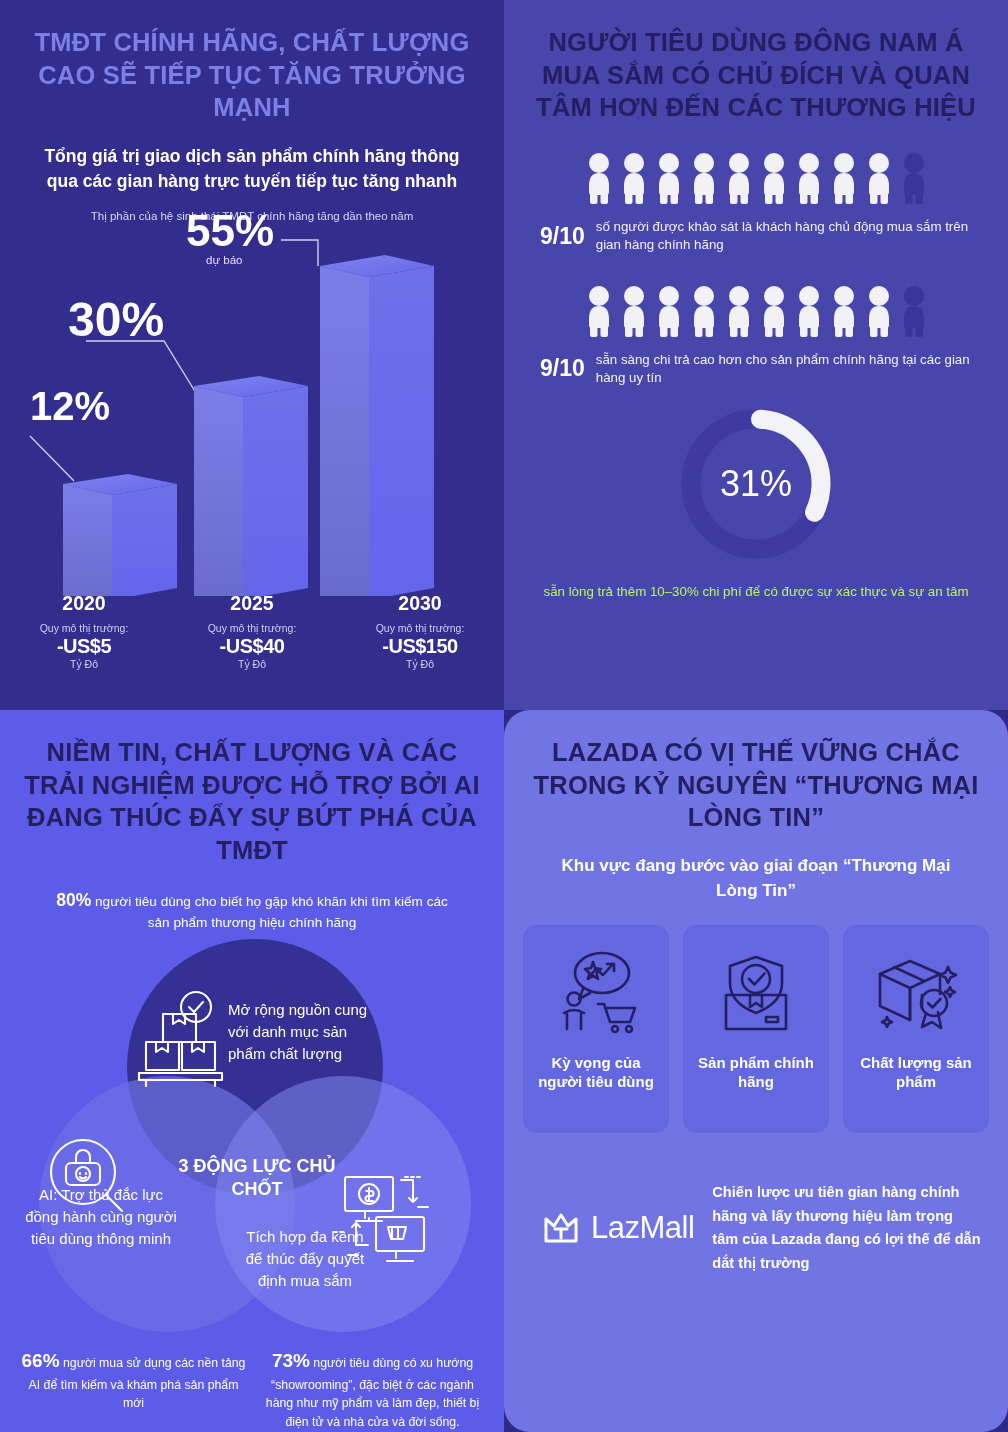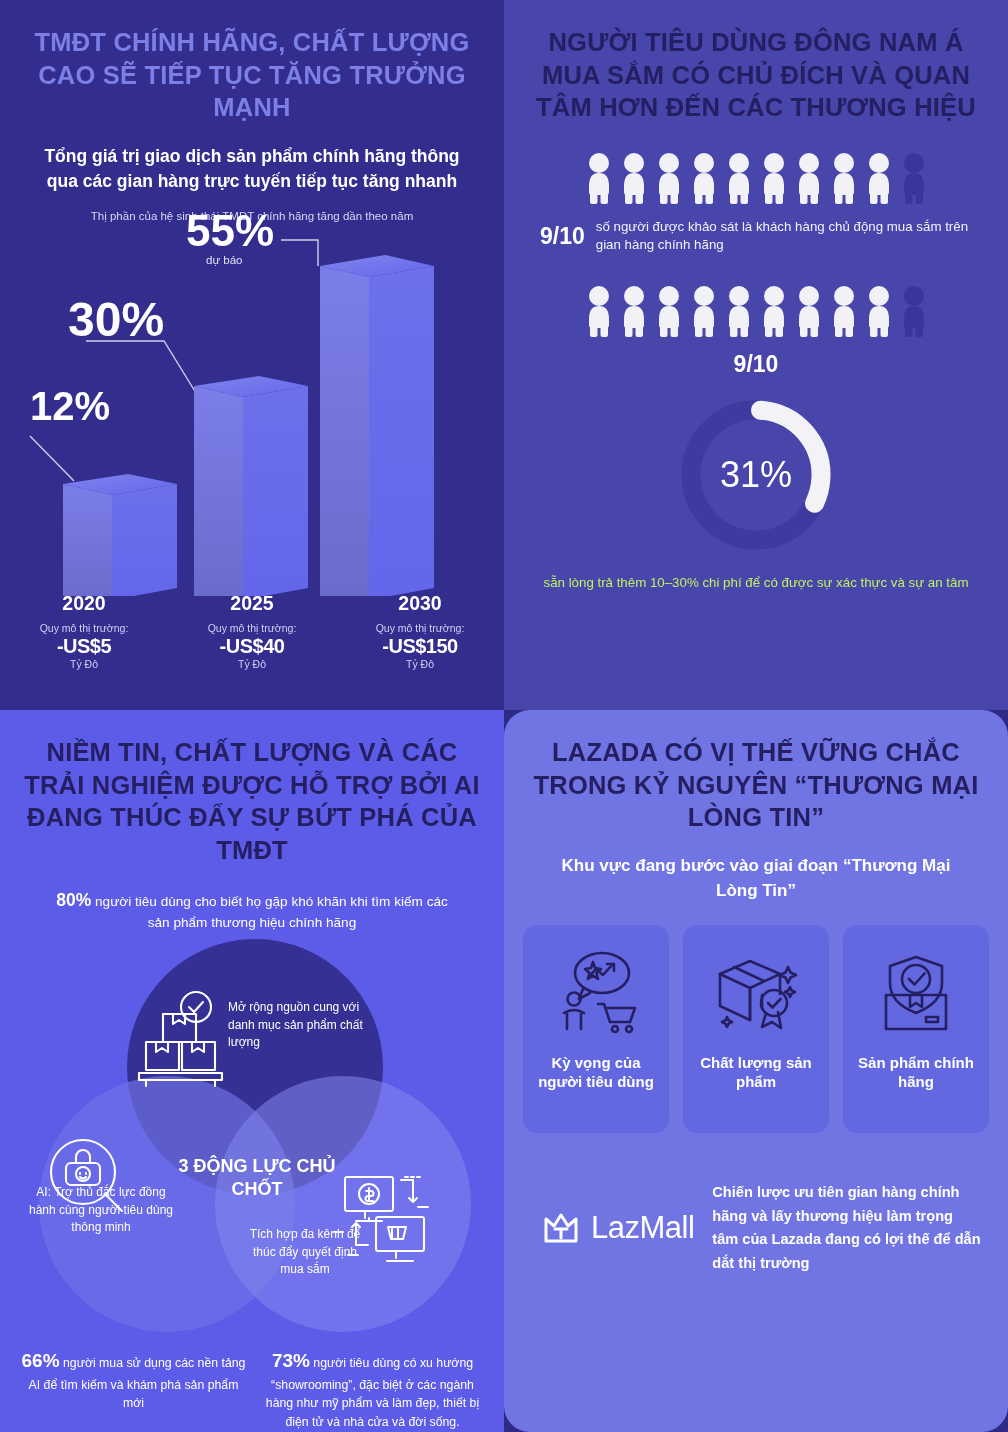--- a/index.html
+++ b/index.html
@@ -61,21 +61,21 @@
   
   .donut-wrap { display:flex; justify-content:center; margin-top:14px; }
   .donut-caption { text-align:center; color:#bef264; font-size:13.3px; line-height:1.42; margin-top:16px; font-weight:400;}
 
   
   .lead-stat { text-align:center; padding:0 48px; color:#ffffff; font-size:13.6px;
                line-height:1.5; font-weight:400; margin-top:20px; }
   .lead-stat b { font-weight:700; font-size:17.5px; }
   .venn { position:relative; width:504px; height:400px; margin-top:6px; }
   .venn svg { display:block; }
-  .vtxt { position:absolute; color:#fff; font-size:12px; line-height:1.45; font-weight:400; }
+  .vtxt { position:absolute; color:#fff; font-size:15px; line-height:1.45; font-weight:400; }
   .vtxt-top   { left:228px; top:60px;  width:140px; text-align:left;}
   .vtxt-left  { left:22px;  top:245px; width:158px; text-align:center; }
   .vtxt-right { left:241px; top:287px; width:128px; text-align:center; }
   .vcenter { position:absolute; left:172px; top:216px; width:170px; text-align:center;
              color:#fff; font-weight:700; font-size:18px; line-height:1.26; }
 
   .bottom-stats { display:grid; grid-template-columns: 1fr 1fr; gap:0 8px; padding:8px 16px 0 18px;}
   .bs { color:#ffffff; font-size:12.3px; line-height:1.5; text-align:center; font-weight:400; margin-bottom:14px;}
   .bs b { font-weight:700; font-size:19px; }
 
@@ -301,20 +301,21 @@
           </svg>
           <svg width="28" height="52" viewBox="0 0 28 52">
             <circle cx="14" cy="11" r="10" fill="#3a359c"></circle>
             <path d="M4 34 q0 -13 10 -13 q10 0 10 13 v6 q0 3 -3 3 h-14 q-3 0 -3 -3 z" fill="#3a359c"></path>
             <rect x="5" y="38" width="7.5" height="14" rx="2" fill="#3a359c"></rect>
             <rect x="15.5" y="38" width="7.5" height="14" rx="2" fill="#3a359c"></rect>
           </svg>
         </div>
       <div class="stat-line" style="margin-top:14px;">
         <div class="big-frac">9/10</div>
+        <div class="frac-text">sẵn sàng chi trả cao hơn cho sản phẩm chính hãng tại các gian hàng uy tín</div>
       </div>
     </div>
 
     <div class="donut-wrap">
       <svg width="166" height="166" viewBox="0 0 166 166">
         <circle cx="83" cy="83" r="65" fill="none" stroke="#3f3aa0" stroke-width="19"></circle>
         <circle cx="83" cy="83" r="65" fill="none" stroke="#f2f2f7" stroke-width="19" stroke-linecap="round" stroke-dasharray="126.6 281.9" transform="rotate(-86 83 83)"></circle>
         <text x="83" y="95" text-anchor="middle" fill="#ffffff" font-size="36" font-family="Liberation Sans, sans-serif" font-weight="400">31%</text>
       </svg>
     </div>
@@ -407,48 +408,48 @@
             <circle cx="65" cy="78" r="3"></circle>
             <circle cx="79" cy="78" r="3"></circle>
           </svg>
         </div>
         <div class="card-label">Kỳ vọng của người tiêu dùng</div>
       </div>
 
       <div class="card">
         <div class="card-icon">
           <svg width="92" height="84" viewBox="0 0 92 84" stroke="#241f63" stroke-width="2.6" fill="none" stroke-linecap="round" stroke-linejoin="round">
+            <path d="M46 6 L72 15 v17 q0 20 -26 30 Q20 52 20 32 V15 Z"></path>
+            <circle cx="46" cy="28" r="14"></circle>
+            <path d="M39 28 l5.5 5.5 10 -11"></path>
+            <path d="M16 44 h60 v34 H16 Z"></path>
+            <path d="M40 44 v12 l6 -4 6 4 v-12"></path>
+            <path d="M56 66 h12 v5 h-12 z"></path>
+          </svg>
+        </div>
+        <div class="card-label">Sản phẩm chính hãng</div>
+      </div>
+
+      <div class="card">
+        <div class="card-icon">
+          <svg width="92" height="84" viewBox="0 0 92 84" stroke="#241f63" stroke-width="2.6" fill="none" stroke-linecap="round" stroke-linejoin="round">
             <path d="M40 10 L70 23 L40 37 L10 23 Z"></path>
             <path d="M10 23 v32 l30 14 v-32"></path>
             <path d="M70 23 v20 M40 37 v32"></path>
             <path d="M24 16 L54 30 M52 44 v13"></path>
             <circle cx="64" cy="52" r="13"></circle>
             <path d="M58 52 l4.5 4.5 8 -8.5"></path>
             <path d="M56 62 l-4 14 10 -5 9 6 -3 -16"></path>
             <path d="M78 16 l2.5 5.5 5.5 2.5 -5.5 2.5 -2.5 5.5 -2.5 -5.5 -5.5 -2.5 5.5 -2.5 z"></path>
             <path d="M80 36 l1.6 3.4 3.4 1.6 -3.4 1.6 -1.6 3.4 -1.6 -3.4 -3.4 -1.6 3.4 -1.6 z"></path>
             <path d="M17 66 l1.6 3.4 3.4 1.6 -3.4 1.6 -1.6 3.4 -1.6 -3.4 -3.4 -1.6 3.4 -1.6 z"></path>
           </svg>
         </div>
         <div class="card-label">Chất lượng sản phẩm</div>
       </div>
-
-      <div class="card">
-        <div class="card-icon">
-          <svg width="92" height="84" viewBox="0 0 92 84" stroke="#241f63" stroke-width="2.6" fill="none" stroke-linecap="round" stroke-linejoin="round">
-            <path d="M46 6 L72 15 v17 q0 20 -26 30 Q20 52 20 32 V15 Z"></path>
-            <circle cx="46" cy="28" r="14"></circle>
-            <path d="M39 28 l5.5 5.5 10 -11"></path>
-            <path d="M16 44 h60 v34 H16 Z"></path>
-            <path d="M40 44 v12 l6 -4 6 4 v-12"></path>
-            <path d="M56 66 h12 v5 h-12 z"></path>
-          </svg>
-        </div>
-        <div class="card-label">Sản phẩm chính hãng</div>
-      </div>
     </div>
 
     <div class="laz-row">
       <div style="display:flex; align-items:center; gap:9px;">
         <svg width="42" height="42" viewBox="0 0 42 42" fill="none" stroke="#ffffff" stroke-width="3" stroke-linecap="round" stroke-linejoin="round">
           <path d="M6 34 V12 l8 7 7 -11 7 11 8 -7 v22 Z"></path>
           <path d="M15 22 h12"></path>
           <path d="M21 22 v9"></path>
         </svg>
         <span style="color:#fff;font-size:31px;font-weight:400;letter-spacing:-0.5px;">LazMall</span>

